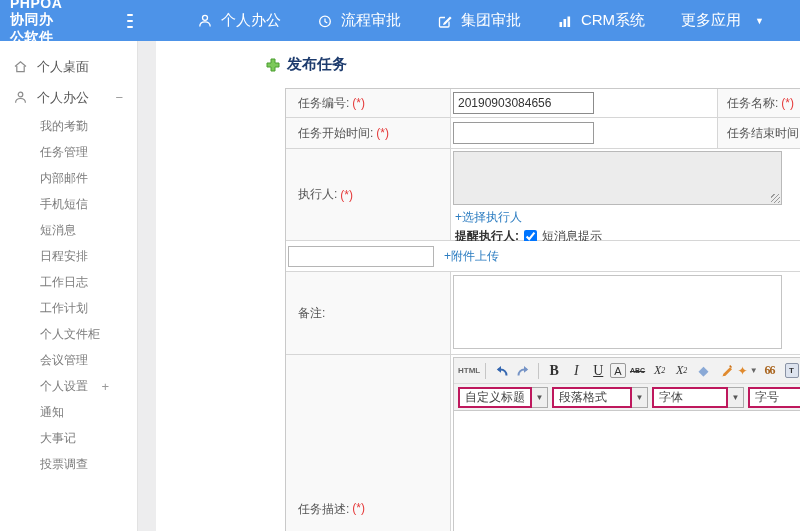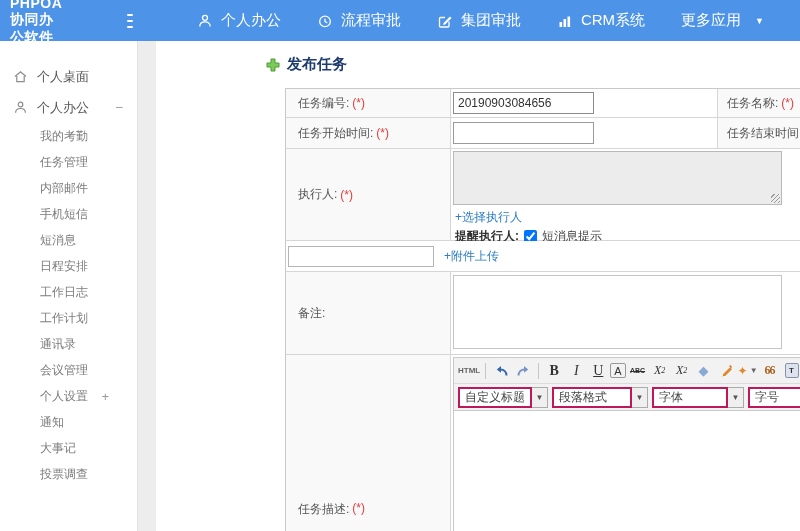--- a/index.html
+++ b/index.html
@@ -12,21 +12,21 @@
   .logo { width:158px; padding-left:10px; font-size:14px; font-weight:bold; letter-spacing:.5px; }
   .burger { width:17px; height:14px; margin-left:30px; display:flex; flex-direction:column;
             justify-content:space-between; cursor:pointer; }
   .burger i { display:block; height:2px; background:#fff; border-radius:1px; }
   .nav { display:flex; align-items:center; margin-left:32px; }
   .nav-item { display:flex; align-items:center; gap:8px; font-size:15px; margin-right:36px; cursor:pointer; white-space:nowrap; }
   .caret { font-size:9px; margin-left:6px; }
 
   
   .sidebar { position:absolute; top:41px; left:0; bottom:0; width:138px; background:#fff;
-             border-right:1px solid #e2e2e2; padding-top:20px; overflow:hidden; }
+             border-right:1px solid #e2e2e2; padding-top:10px; overflow:hidden; }
   .side-top { height:31px; display:flex; align-items:center; gap:9px; padding-left:13px;
               font-size:13px; color:#555; cursor:pointer; }
   .side-top .toggle { margin-left:auto; margin-right:14px; color:#999; font-size:13px; }
   .side-sub { height:26px; display:flex; align-items:center; padding-left:40px;
               font-size:12px; color:#7c7c7c; cursor:pointer; }
   .side-sub .toggle { margin-left:auto; margin-right:28px; color:#999; font-size:13px; }
 
   
   .main { position:absolute; top:41px; left:156px; width:644px; bottom:0; background:#fff; overflow:hidden; }
   .page-title-row { position:absolute; left:110px; top:14px; display:flex; align-items:center; gap:7px; }
@@ -195,21 +195,21 @@
   <div class="side-sub">
       <span>日程安排</span>
     </div>
   <div class="side-sub">
       <span>工作日志</span>
     </div>
   <div class="side-sub">
       <span>工作计划</span>
     </div>
   <div class="side-sub">
-      <span>通讯录</span>
+      <span>个人文件柜</span>
     </div>
   <div class="side-sub">
       <span>会议管理</span>
     </div>
   <div class="side-sub">
     <span>个人设置</span>
     <span class="toggle">+</span>
   </div>
   <div class="side-sub">
       <span>通知</span>

